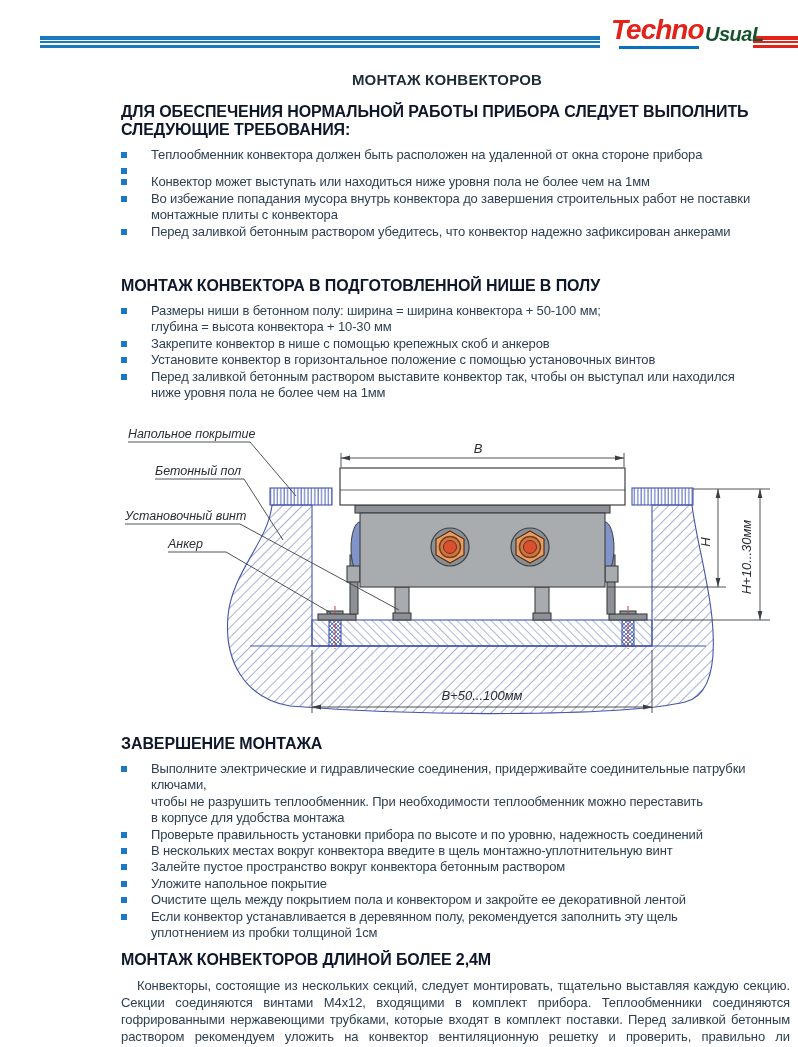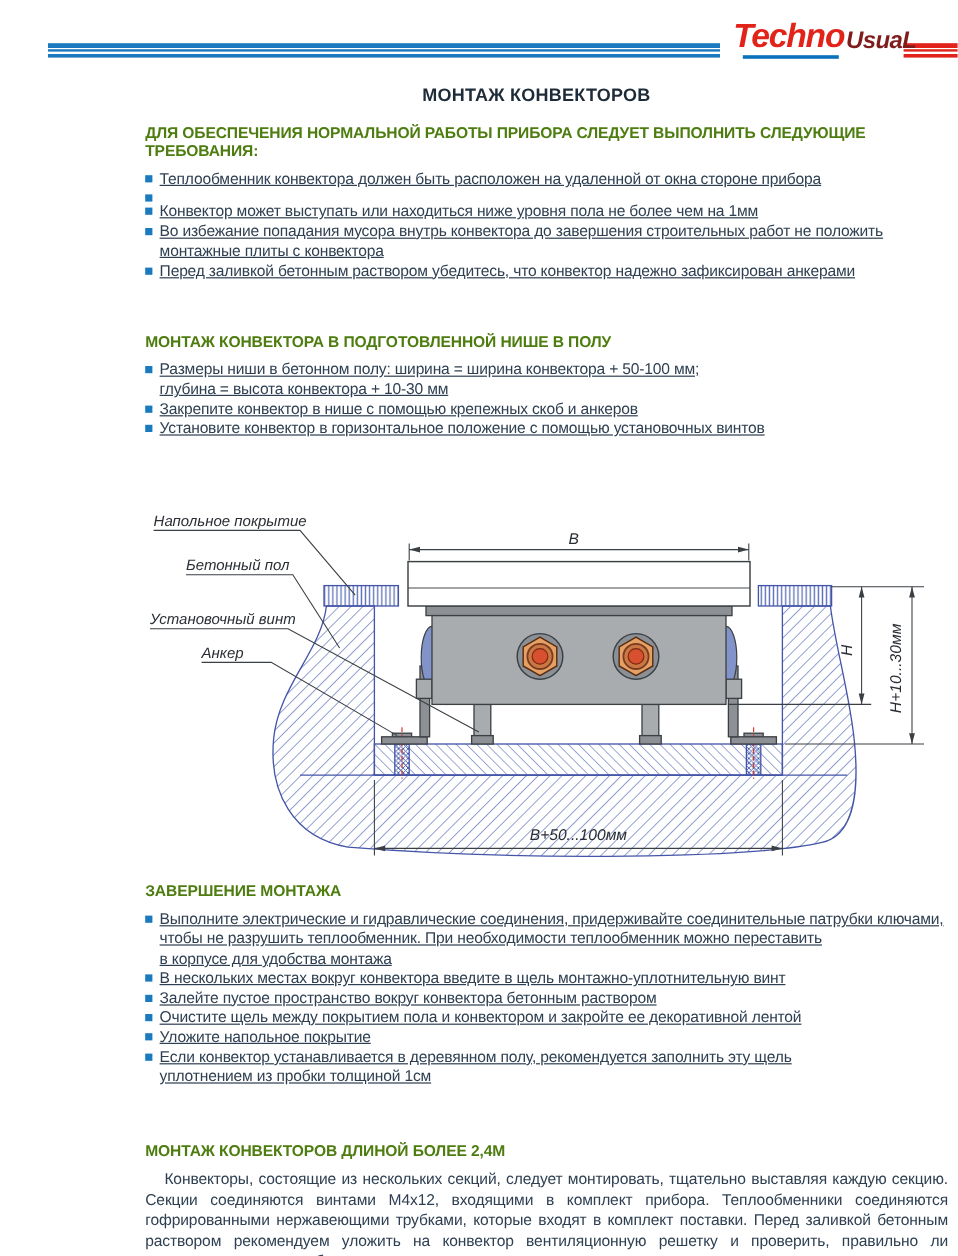--- a/index.html
+++ b/index.html
@@ -7,29 +7,29 @@
         font-family:"Liberation Sans","DejaVu Sans",sans-serif;color:#2e3f51;margin-left:40px;}
   
   .bar{position:absolute;}
   .bar.b-blue{background:#1b79c0;}
   .bar.b-red{background:#e2231a;}
   .logo{position:absolute;left:565px;top:14px;width:165px;height:46px;}
   .logo .tn{position:absolute;left:6px;top:0px;font-size:28px;font-weight:bold;font-style:italic;
             color:#e2231a;letter-spacing:-1px;}
   .logo .ul-bar{position:absolute;left:14px;top:32px;width:80px;height:3px;background:#0a72bc;}
   .logo .us{position:absolute;left:100px;top:9px;font-size:20px;font-weight:bold;font-style:italic;
-            color:#7f1d1d;letter-spacing:-0.5px;}
+            color:#14532d;letter-spacing:-0.5px;}
   
   .title{position:absolute;top:71px;left:0;right:0;text-align:center;font-size:15px;
          font-weight:bold;color:#1e2b38;letter-spacing:.2px;padding-left:16px;}
   section{position:absolute;left:81px;right:48px;}
   .s1{top:103px;} .s2{top:277px;} .s3{top:735px;} .s4{top:951px;}
-  h2{margin:0;font-size:13px;font-weight:bold;color:#4d7c0f;letter-spacing:-0.1px;}
+  h2{margin:0;font-size:16px;font-weight:bold;color:#0f172a;letter-spacing:-0.1px;}
   ul.blist{list-style:none;margin:8px 0 0 0;padding:0;}
-  ul.blist li{display:flex;gap:6px;margin:0;padding:0;text-decoration:underline;}
+  ul.blist li{display:flex;gap:24px;margin:0;padding:0;}
   .sq{flex:none;width:6px;height:6px;background:#1b79c0;margin-top:5px;}
   .bt{font-size:13px;line-height:16.4px;white-space:pre-line;letter-spacing:-0.15px;}
   .para{margin:9px 0 0 0;font-size:13px;line-height:16.9px;text-align:justify;
         text-indent:16px;letter-spacing:-0.1px;}
   
   .diagram{position:absolute;left:80px;top:420px;}
   .dtext{font-style:italic;font-size:12.5px;fill:#2a2f35;}
   .dim{font-style:italic;font-size:13px;fill:#2a2f35;}
   .thin{stroke:#3a3f44;stroke-width:0.9;fill:none;}
   .blue-out{stroke:#4455a8;stroke-width:1.1;}
@@ -68,21 +68,21 @@
           <span class="sq"></span>
         </li>
 
         <li>
           <span class="sq"></span>
           <span class="bt">Конвектор может выступать или находиться ниже уровня пола не более чем на 1мм</span>
         </li>
 
         <li>
           <span class="sq"></span>
-          <span class="bt">Во избежание попадания мусора внутрь конвектора до завершения строительных работ не положить
+          <span class="bt">Во избежание попадания мусора внутрь конвектора до завершения строительных работ не поставки
 монтажные плиты с конвектора</span>
         </li>
 
         <li>
           <span class="sq"></span>
           <span class="bt">Перед заливкой бетонным раствором убедитесь, что конвектор надежно зафиксирован анкерами</span>
         </li>
       </ul>
   </section>
 
@@ -99,20 +99,25 @@
         <li>
           <span class="sq"></span>
           <span class="bt">Закрепите конвектор в нише с помощью крепежных скоб и анкеров</span>
         </li>
 
         <li>
           <span class="sq"></span>
           <span class="bt">Установите конвектор в горизонтальное положение с помощью установочных винтов</span>
         </li>
 
+        <li>
+          <span class="sq"></span>
+          <span class="bt">Перед заливкой бетонным раствором выставите конвектор так, чтобы он выступал или находился
+ниже уровня пола не более чем на 1мм</span>
+        </li>
       </ul>
   </section>
 
   <svg class="diagram" width="660" height="300" viewBox="0 0 660 300">
     <defs>
       <pattern id="hA" width="7" height="7" patternUnits="userSpaceOnUse" patternTransform="rotate(45)">
         <line x1="0" y1="0" x2="0" y2="7" stroke="#5b6fb8" stroke-width="1.1"></line>
       </pattern>
       <pattern id="hB" width="6" height="6" patternUnits="userSpaceOnUse" patternTransform="rotate(-45)">
         <line x1="0" y1="0" x2="0" y2="6" stroke="#5b6fb8" stroke-width="1"></line>
@@ -228,40 +233,44 @@
     <h2>ЗАВЕРШЕНИЕ МОНТАЖА</h2>
     <ul class="blist">
 
         <li>
           <span class="sq"></span>
           <span class="bt">Выполните электрические и гидравлические соединения, придерживайте соединительные патрубки ключами,
 чтобы не разрушить теплообменник. При необходимости теплообменник можно переставить
 в корпусе для удобства монтажа</span>
         </li>
 
+        <li>
+          <span class="sq"></span>
+          <span class="bt">Проверьте правильность установки прибора по высоте и по уровню, надежность соединений</span>
+        </li>
 
 
         <li>
           <span class="sq"></span>
           <span class="bt">В нескольких местах вокруг конвектора введите в щель монтажно-уплотнительную винт</span>
         </li>
 
         <li>
           <span class="sq"></span>
           <span class="bt">Залейте пустое пространство вокруг конвектора бетонным раствором</span>
         </li>
 
         <li>
           <span class="sq"></span>
+          <span class="bt">Уложите напольное покрытие</span>
+        </li>
+
+        <li>
+          <span class="sq"></span>
           <span class="bt">Очистите щель между покрытием пола и конвектором и закройте ее декоративной лентой</span>
-        </li>
-
-        <li>
-          <span class="sq"></span>
-          <span class="bt">Уложите напольное покрытие</span>
         </li>
 
         <li>
           <span class="sq"></span>
           <span class="bt">Если конвектор устанавливается в деревянном полу, рекомендуется заполнить эту щель
 уплотнением из пробки толщиной 1см</span>
         </li>
       </ul>
   </section>
 

